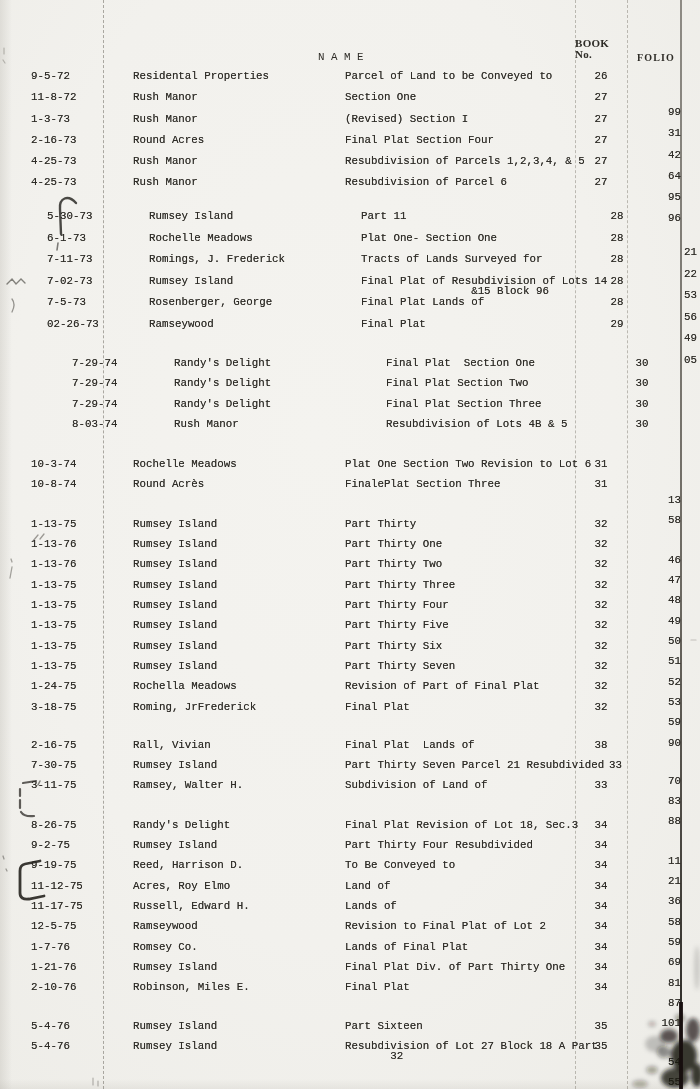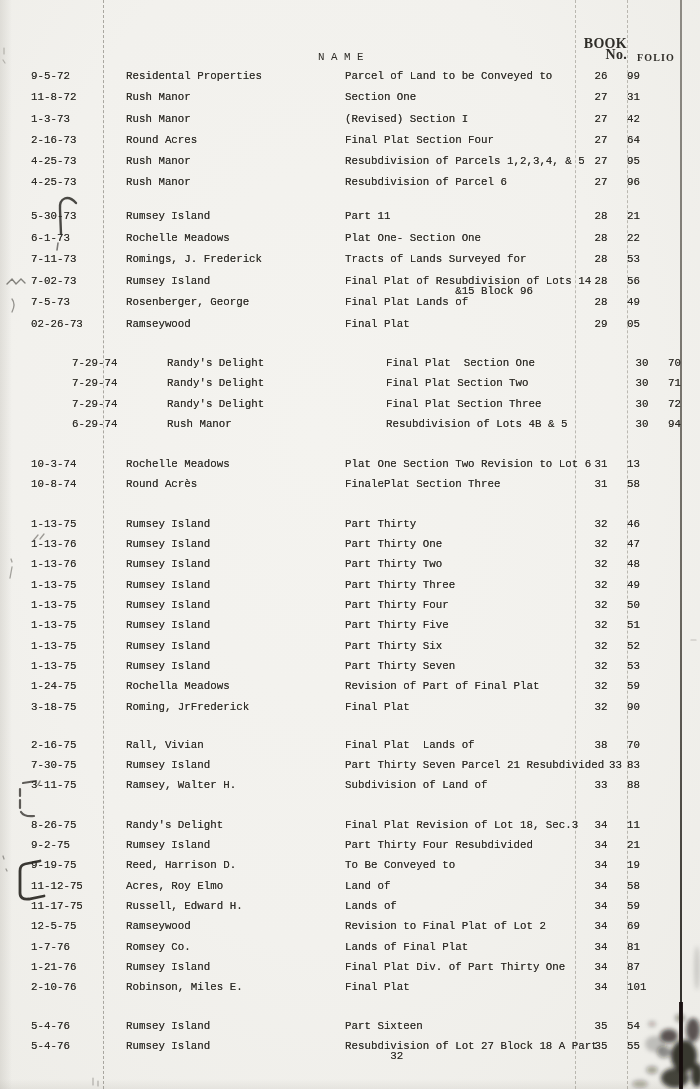--- a/index.html
+++ b/index.html
@@ -35,55 +35,55 @@
     left: 680px; width: 2px;
     background: linear-gradient(180deg, rgba(62,58,50,0.55) 0%, rgba(62,58,50,0.75) 55%, rgba(28,26,22,0.95) 100%);
   }
   
   .name-header {
     position: absolute; left: 318px; top: 51px;
     font-size: 10.8px; white-space: pre;
   }
   .book-header {
     position: absolute; left: 575px; top: 38px; width: 52px;
-    text-align: right;
+    text-align: left;
     font-family: "Liberation Serif", "DejaVu Serif", serif;
-    font-weight: bold; font-size: 14px; line-height: 11px; letter-spacing: 0.3px;
+    font-weight: bold; font-size: 11px; line-height: 11px; letter-spacing: 0.3px;
   }
   .folio-header {
     position: absolute; left: 629px; top: 52px; width: 54px;
     text-align: center;
     font-family: "Liberation Serif", "DejaVu Serif", serif;
     font-weight: bold; font-size: 10px; letter-spacing: 1.2px;
   }
   
   #rows { position: absolute; left: 0; top: 0; width: 100%; height: 100%; }
   .section { position: relative; }
   .row {
     position: relative; height: 20.3px;
     font-size: 10.8px; line-height: 13px; white-space: pre;
     text-shadow: 0 0 0.4px rgba(46,44,39,0.7);
   }
   .section:nth-of-type(1) { margin-top: 70px; }
   .section:nth-of-type(1) .row { height: 21.3px; }
-  .section:nth-of-type(2) { margin-top: 12.2px; }
+  .section:nth-of-type(2) { margin-top: 12.2px; padding-left: 16px; }
   .section:nth-of-type(2) .row { height: 21.6px; }
   .section:nth-of-type(3) { margin-top: 17.4px; padding-left: 41px; }
   .section:nth-of-type(4) { margin-top: 19.8px; }
   .section:nth-of-type(5) { margin-top: 19.4px; }
   .section:nth-of-type(6) { margin-top: 18px; }
   .section:nth-of-type(7) { margin-top: 19.1px; }
   .section:nth-of-type(8) { margin-top: 18.3px; }
   .cell { position: absolute; top: 0; }
   .c-date  { left: 31px; }
-  .c-name  { left: 126px; }
+  .c-name  { left: 133px; }
   .c-desc  { left: 345px; width: 310px; }
   .c-book  { left: 575px; width: 52px; text-align: center; }
   .c-book.tight { text-align: right; padding-right: 5px; box-sizing: border-box; }
-  .c-folio { left: 627px; width: 54px; text-align: left; }
+  .c-folio { left: 627px; width: 54px; text-align: right; margin-top: 36px; }
   .desc-line2 { line-height: 10px; margin-top: -2px; white-space: pre; }
   
   .artifacts { position: absolute; left: 0; top: 0; pointer-events: none; }
 </style>
 </head>
 <body>
 
 <div class="page">
 
   <div class="edge-left"></div>
@@ -115,21 +115,21 @@
         <div class="row"><div class="cell c-date">6-1-73</div><div class="cell c-name">Rochelle Meadows</div><div class="cell c-desc">Plat One- Section One</div><div class="cell c-book">28</div><div class="cell c-folio">22</div></div>
         <div class="row"><div class="cell c-date">7-11-73</div><div class="cell c-name">Romings, J. Frederick</div><div class="cell c-desc">Tracts of Lands Surveyed for</div><div class="cell c-book">28</div><div class="cell c-folio">53</div></div>
         <div class="row"><div class="cell c-date">7-02-73</div><div class="cell c-name">Rumsey Island</div><div class="cell c-desc">Final Plat of Resubdivision of Lots 14<div class="desc-line2">                 &amp;15 Block 96</div></div><div class="cell c-book">28</div><div class="cell c-folio">56</div></div>
         <div class="row"><div class="cell c-date">7-5-73</div><div class="cell c-name">Rosenberger, George</div><div class="cell c-desc">Final Plat Lands of</div><div class="cell c-book">28</div><div class="cell c-folio">49</div></div>
         <div class="row"><div class="cell c-date">02-26-73</div><div class="cell c-name">Ramseywood</div><div class="cell c-desc">Final Plat</div><div class="cell c-book">29</div><div class="cell c-folio">05</div></div>
       </div>
       <div class="section">
         <div class="row"><div class="cell c-date">7-29-74</div><div class="cell c-name">Randy's Delight</div><div class="cell c-desc">Final Plat  Section One</div><div class="cell c-book">30</div><div class="cell c-folio">70</div></div>
         <div class="row"><div class="cell c-date">7-29-74</div><div class="cell c-name">Randy's Delight</div><div class="cell c-desc">Final Plat Section Two</div><div class="cell c-book">30</div><div class="cell c-folio">71</div></div>
         <div class="row"><div class="cell c-date">7-29-74</div><div class="cell c-name">Randy's Delight</div><div class="cell c-desc">Final Plat Section Three</div><div class="cell c-book">30</div><div class="cell c-folio">72</div></div>
-        <div class="row"><div class="cell c-date">6-29-74</div><div class="cell c-name">Rush Manor</div><div class="cell c-desc">Resubdivision of Lots 4B &amp; 5</div><div class="cell c-book">30</div><div class="cell c-folio">94</div></div>
+        <div class="row"><div class="cell c-date">8-03-74</div><div class="cell c-name">Rush Manor</div><div class="cell c-desc">Resubdivision of Lots 4B &amp; 5</div><div class="cell c-book">30</div><div class="cell c-folio">94</div></div>
       </div>
       <div class="section">
         <div class="row"><div class="cell c-date">10-3-74</div><div class="cell c-name">Rochelle Meadows</div><div class="cell c-desc">Plat One Section Two Revision to Lot 6</div><div class="cell c-book">31</div><div class="cell c-folio">13</div></div>
         <div class="row"><div class="cell c-date">10-8-74</div><div class="cell c-name">Round Acrès</div><div class="cell c-desc">FinalePlat Section Three</div><div class="cell c-book">31</div><div class="cell c-folio">58</div></div>
       </div>
       <div class="section">
         <div class="row"><div class="cell c-date">1-13-75</div><div class="cell c-name">Rumsey Island</div><div class="cell c-desc">Part Thirty</div><div class="cell c-book">32</div><div class="cell c-folio">46</div></div>
         <div class="row"><div class="cell c-date">1-13-76</div><div class="cell c-name">Rumsey Island</div><div class="cell c-desc">Part Thirty One</div><div class="cell c-book">32</div><div class="cell c-folio">47</div></div>
         <div class="row"><div class="cell c-date">1-13-76</div><div class="cell c-name">Rumsey Island</div><div class="cell c-desc">Part Thirty Two</div><div class="cell c-book">32</div><div class="cell c-folio">48</div></div>
         <div class="row"><div class="cell c-date">1-13-75</div><div class="cell c-name">Rumsey Island</div><div class="cell c-desc">Part Thirty Three</div><div class="cell c-book">32</div><div class="cell c-folio">49</div></div>
@@ -141,21 +141,21 @@
         <div class="row"><div class="cell c-date">3-18-75</div><div class="cell c-name">Roming, JrFrederick</div><div class="cell c-desc">Final Plat</div><div class="cell c-book">32</div><div class="cell c-folio">90</div></div>
       </div>
       <div class="section">
         <div class="row"><div class="cell c-date">2-16-75</div><div class="cell c-name">Rall, Vivian</div><div class="cell c-desc">Final Plat  Lands of</div><div class="cell c-book">38</div><div class="cell c-folio">70</div></div>
         <div class="row"><div class="cell c-date">7-30-75</div><div class="cell c-name">Rumsey Island</div><div class="cell c-desc">Part Thirty Seven Parcel 21 Resubdivided</div><div class="cell c-book tight">33</div><div class="cell c-folio">83</div></div>
         <div class="row"><div class="cell c-date">3-11-75</div><div class="cell c-name">Ramsey, Walter H.</div><div class="cell c-desc">Subdivision of Land of</div><div class="cell c-book">33</div><div class="cell c-folio">88</div></div>
       </div>
       <div class="section">
         <div class="row"><div class="cell c-date">8-26-75</div><div class="cell c-name">Randy's Delight</div><div class="cell c-desc">Final Plat Revision of Lot 18, Sec.3</div><div class="cell c-book">34</div><div class="cell c-folio">11</div></div>
         <div class="row"><div class="cell c-date">9-2-75</div><div class="cell c-name">Rumsey Island</div><div class="cell c-desc">Part Thirty Four Resubdivided</div><div class="cell c-book">34</div><div class="cell c-folio">21</div></div>
-        <div class="row"><div class="cell c-date">9-19-75</div><div class="cell c-name">Reed, Harrison D.</div><div class="cell c-desc">To Be Conveyed to</div><div class="cell c-book">34</div><div class="cell c-folio">19</div></div>
+        <div class="row"><div class="cell c-date">9-19-75</div><div class="cell c-name">Reed, Harrison D.</div><div class="cell c-desc">To Be Conveyed to</div><div class="cell c-book">34</div><div class="cell c-folio">36</div></div>
         <div class="row"><div class="cell c-date">11-12-75</div><div class="cell c-name">Acres, Roy Elmo</div><div class="cell c-desc">Land of</div><div class="cell c-book">34</div><div class="cell c-folio">58</div></div>
         <div class="row"><div class="cell c-date">11-17-75</div><div class="cell c-name">Russell, Edward H.</div><div class="cell c-desc">Lands of</div><div class="cell c-book">34</div><div class="cell c-folio">59</div></div>
         <div class="row"><div class="cell c-date">12-5-75</div><div class="cell c-name">Ramseywood</div><div class="cell c-desc">Revision to Final Plat of Lot 2</div><div class="cell c-book">34</div><div class="cell c-folio">69</div></div>
         <div class="row"><div class="cell c-date">1-7-76</div><div class="cell c-name">Romsey Co.</div><div class="cell c-desc">Lands of Final Plat</div><div class="cell c-book">34</div><div class="cell c-folio">81</div></div>
         <div class="row"><div class="cell c-date">1-21-76</div><div class="cell c-name">Rumsey Island</div><div class="cell c-desc">Final Plat Div. of Part Thirty One</div><div class="cell c-book">34</div><div class="cell c-folio">87</div></div>
         <div class="row"><div class="cell c-date">2-10-76</div><div class="cell c-name">Robinson, Miles E.</div><div class="cell c-desc">Final Plat</div><div class="cell c-book">34</div><div class="cell c-folio">101</div></div>
       </div>
       <div class="section">
         <div class="row"><div class="cell c-date">5-4-76</div><div class="cell c-name">Rumsey Island</div><div class="cell c-desc">Part Sixteen</div><div class="cell c-book">35</div><div class="cell c-folio">54</div></div>
         <div class="row"><div class="cell c-date">5-4-76</div><div class="cell c-name">Rumsey Island</div><div class="cell c-desc">Resubdivision of Lot 27 Block 18 A Part<div class="desc-line2">       32</div></div><div class="cell c-book">35</div><div class="cell c-folio">55</div></div>

